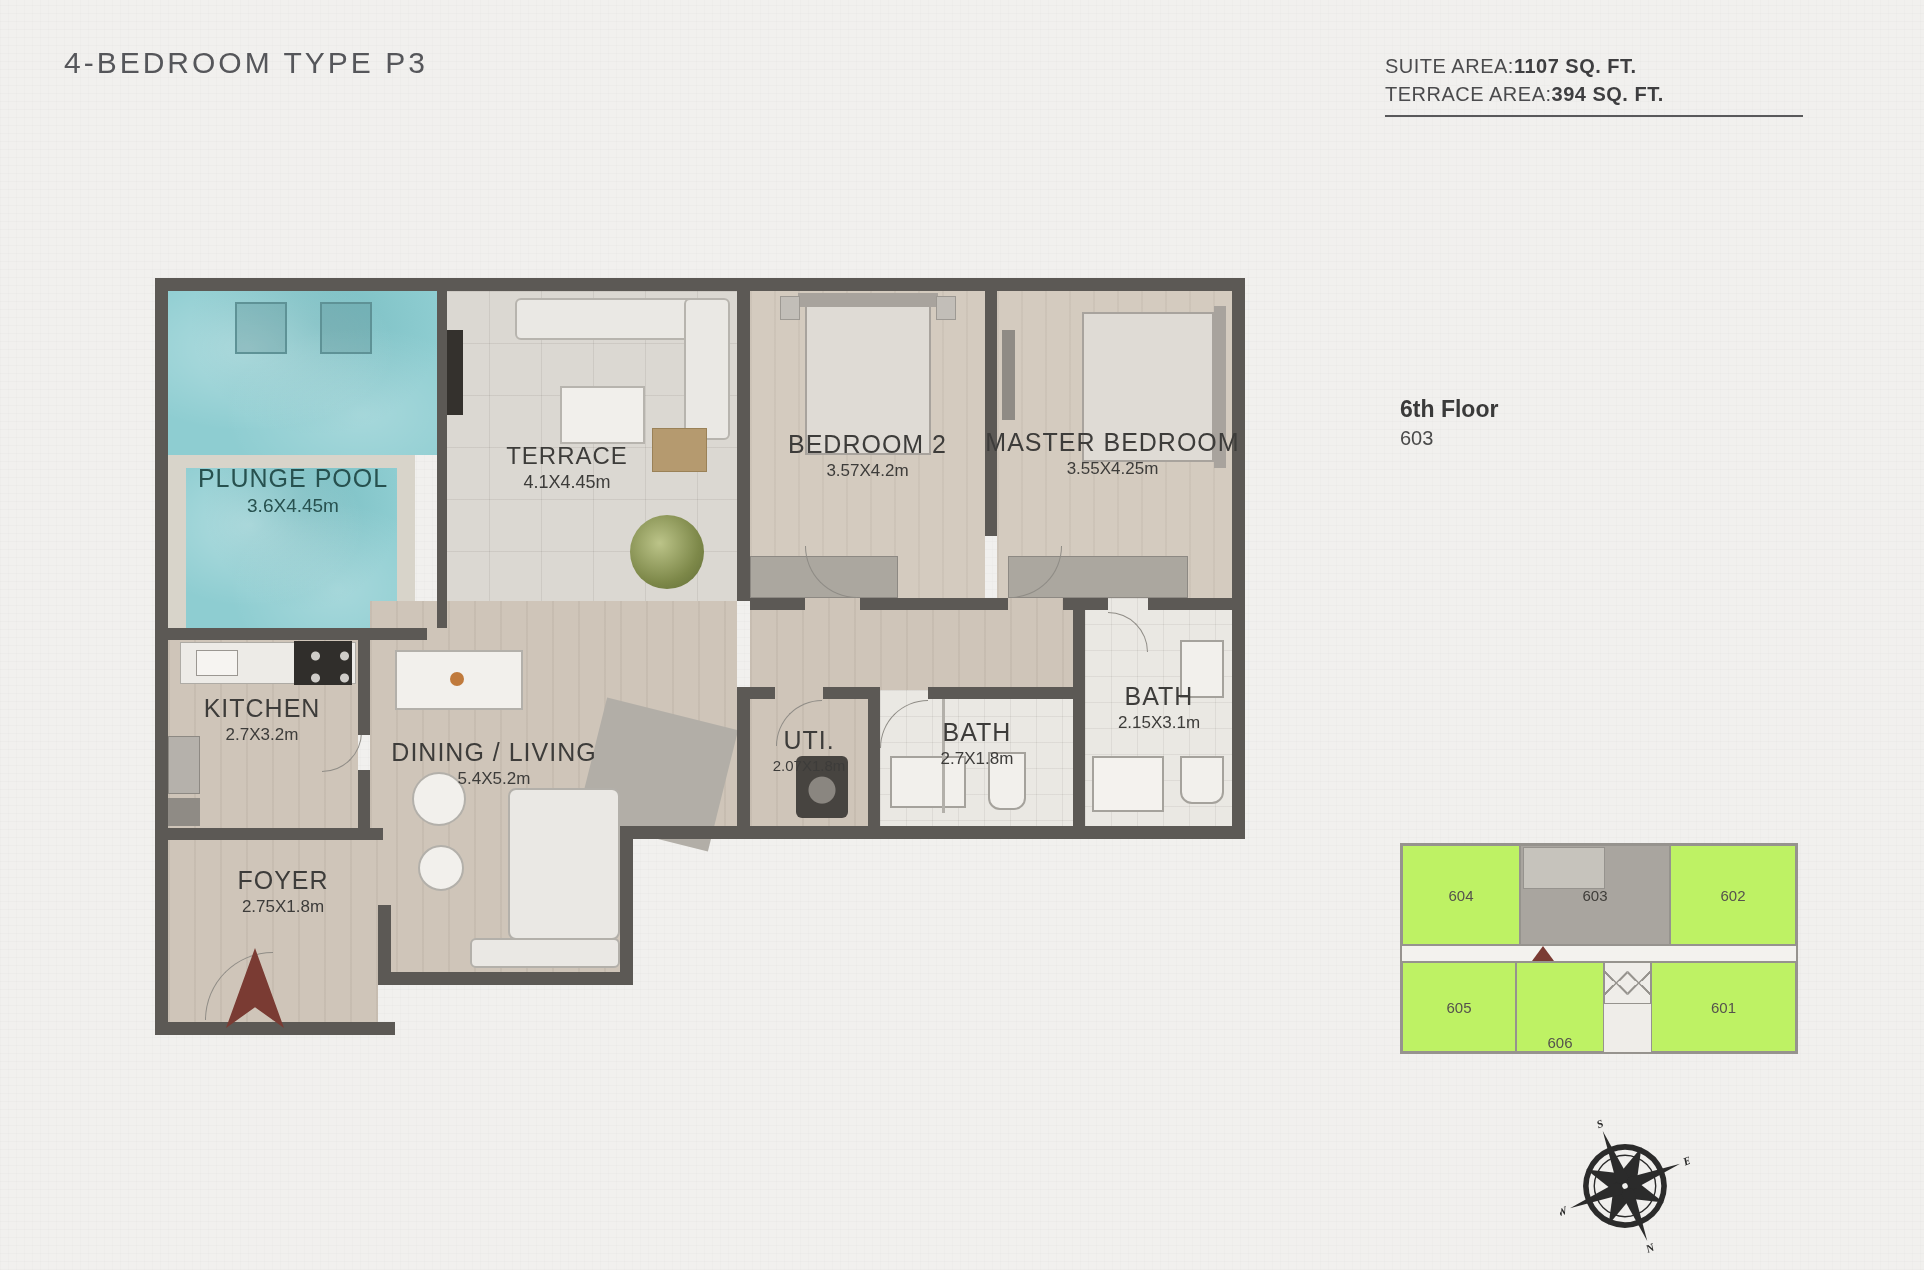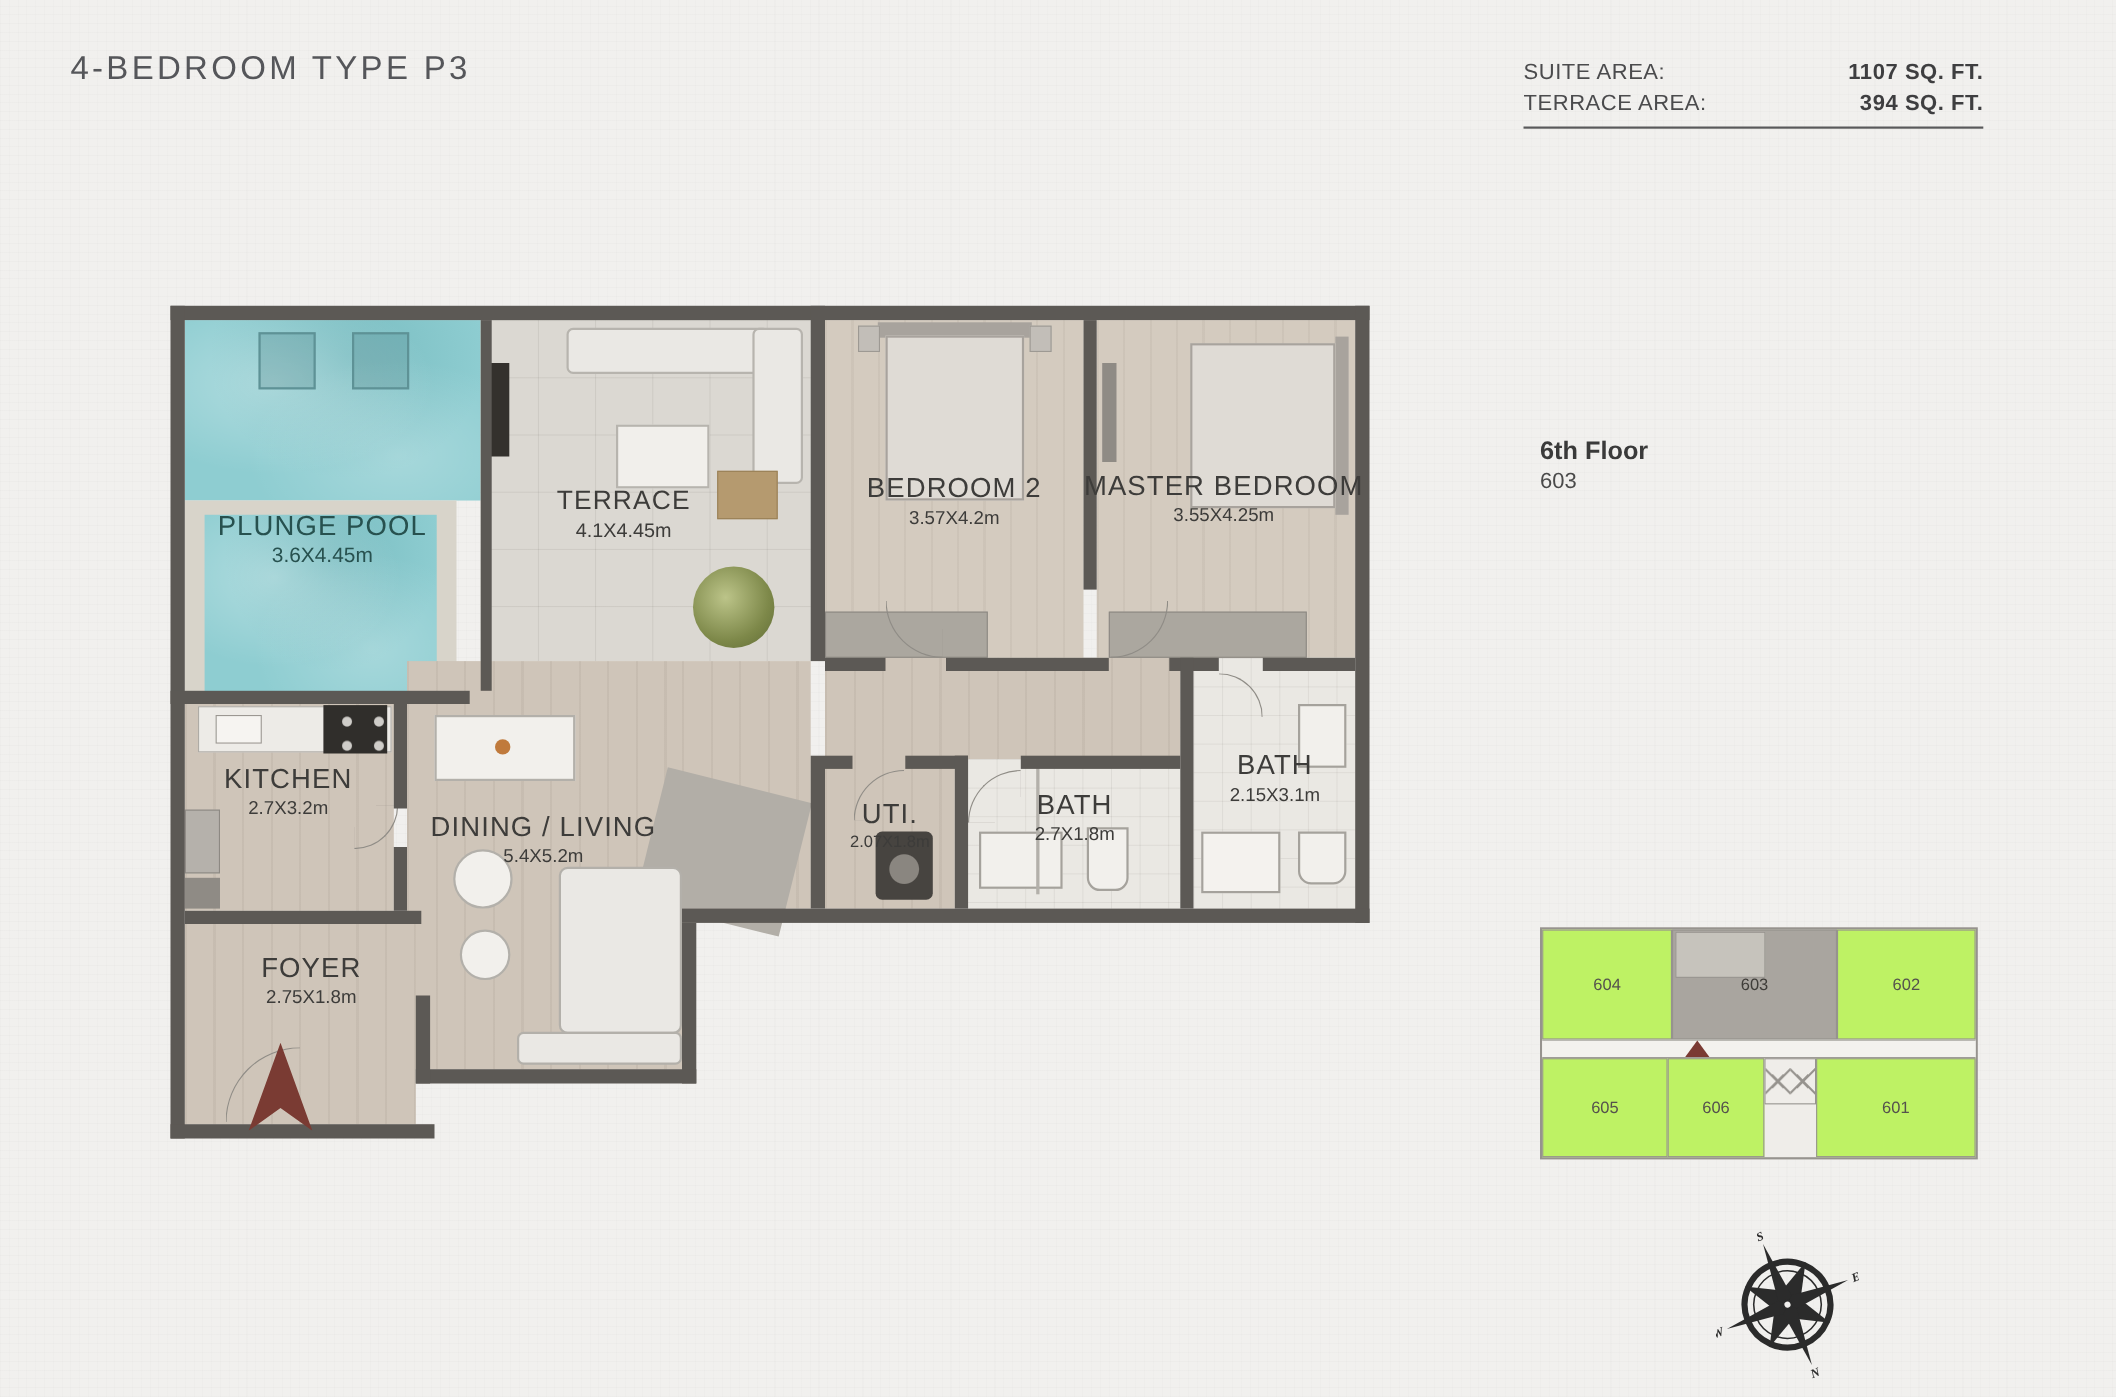--- a/index.html
+++ b/index.html
@@ -9,21 +9,21 @@
     background-color:#f1f0ee;
     background-image:
       repeating-linear-gradient(0deg, rgba(0,0,0,0.015) 0 1px, transparent 1px 8px),
       repeating-linear-gradient(90deg, rgba(0,0,0,0.012) 0 1px, transparent 1px 8px);
   }
   .abs { position:absolute; }
 
   
   .title { left:64px; top:46px; font-size:30px; color:#55565a; letter-spacing:3px; font-weight:400; }
   .area-table { left:1385px; top:52px; width:418px; font-size:20px; color:#4b4b4d; letter-spacing:0.5px; }
-  .area-row { display:flex; justify-content:space-between; line-height:28px; }
+  .area-row { display:flex; line-height:28px; }
   .area-row .val { font-weight:bold; color:#3e3e40; }
   .area-rule { border:none; border-top:2px solid #59595b; margin:7px 0 8px 0; }
   .area-total { display:flex; justify-content:space-between; align-items:baseline; }
   .area-total .lbl { font-size:25px; letter-spacing:1px; }
   .area-total .val { font-size:26px; font-weight:bold; color:#2f2f31; }
 
   .floor-info { left:1400px; top:396px; }
   .floor-info .f { font-size:23px; font-weight:bold; color:#3a3a3a; }
   .floor-info .u { font-size:20px; color:#4a4a4a; margin-top:4px; }
 
@@ -263,21 +263,21 @@
     </div>
     <div class="abs" style="left:121px;top:2px;width:82px;height:42px;background:#c6c3bc;border:1px solid #96938e;"></div>
     <div class="ku" style="left:268px;top:0;width:126px;height:100px;">
       <span>602</span>
     </div>
     <div class="kcorridor"></div>
     <div class="karrow" style="left:130px;top:101px;"></div>
     <div class="ku" style="left:0;top:117px;width:114px;height:90px;">
       <span>605</span>
     </div>
-    <div class="ku" style="left:114px;top:117px;width:88px;height:90px;">
+    <div class="ku" style="left:114px;top:117px;width:88px;height:90px;align-items:flex-end;">
       <span>606</span>
     </div>
     <div class="kelev" style="left:202px;top:117px;width:47px;height:42px;"></div>
     <div class="ku" style="left:249px;top:117px;width:145px;height:90px;">
       <span>601</span>
     </div>
   </div>
 
   <svg class="abs" style="left:1560px;top:1112px;" width="130" height="148" viewBox="0 0 140 150">
     <g transform="translate(0,5) rotate(-22 70 70)" fill="#2b2b2b" stroke="none">

